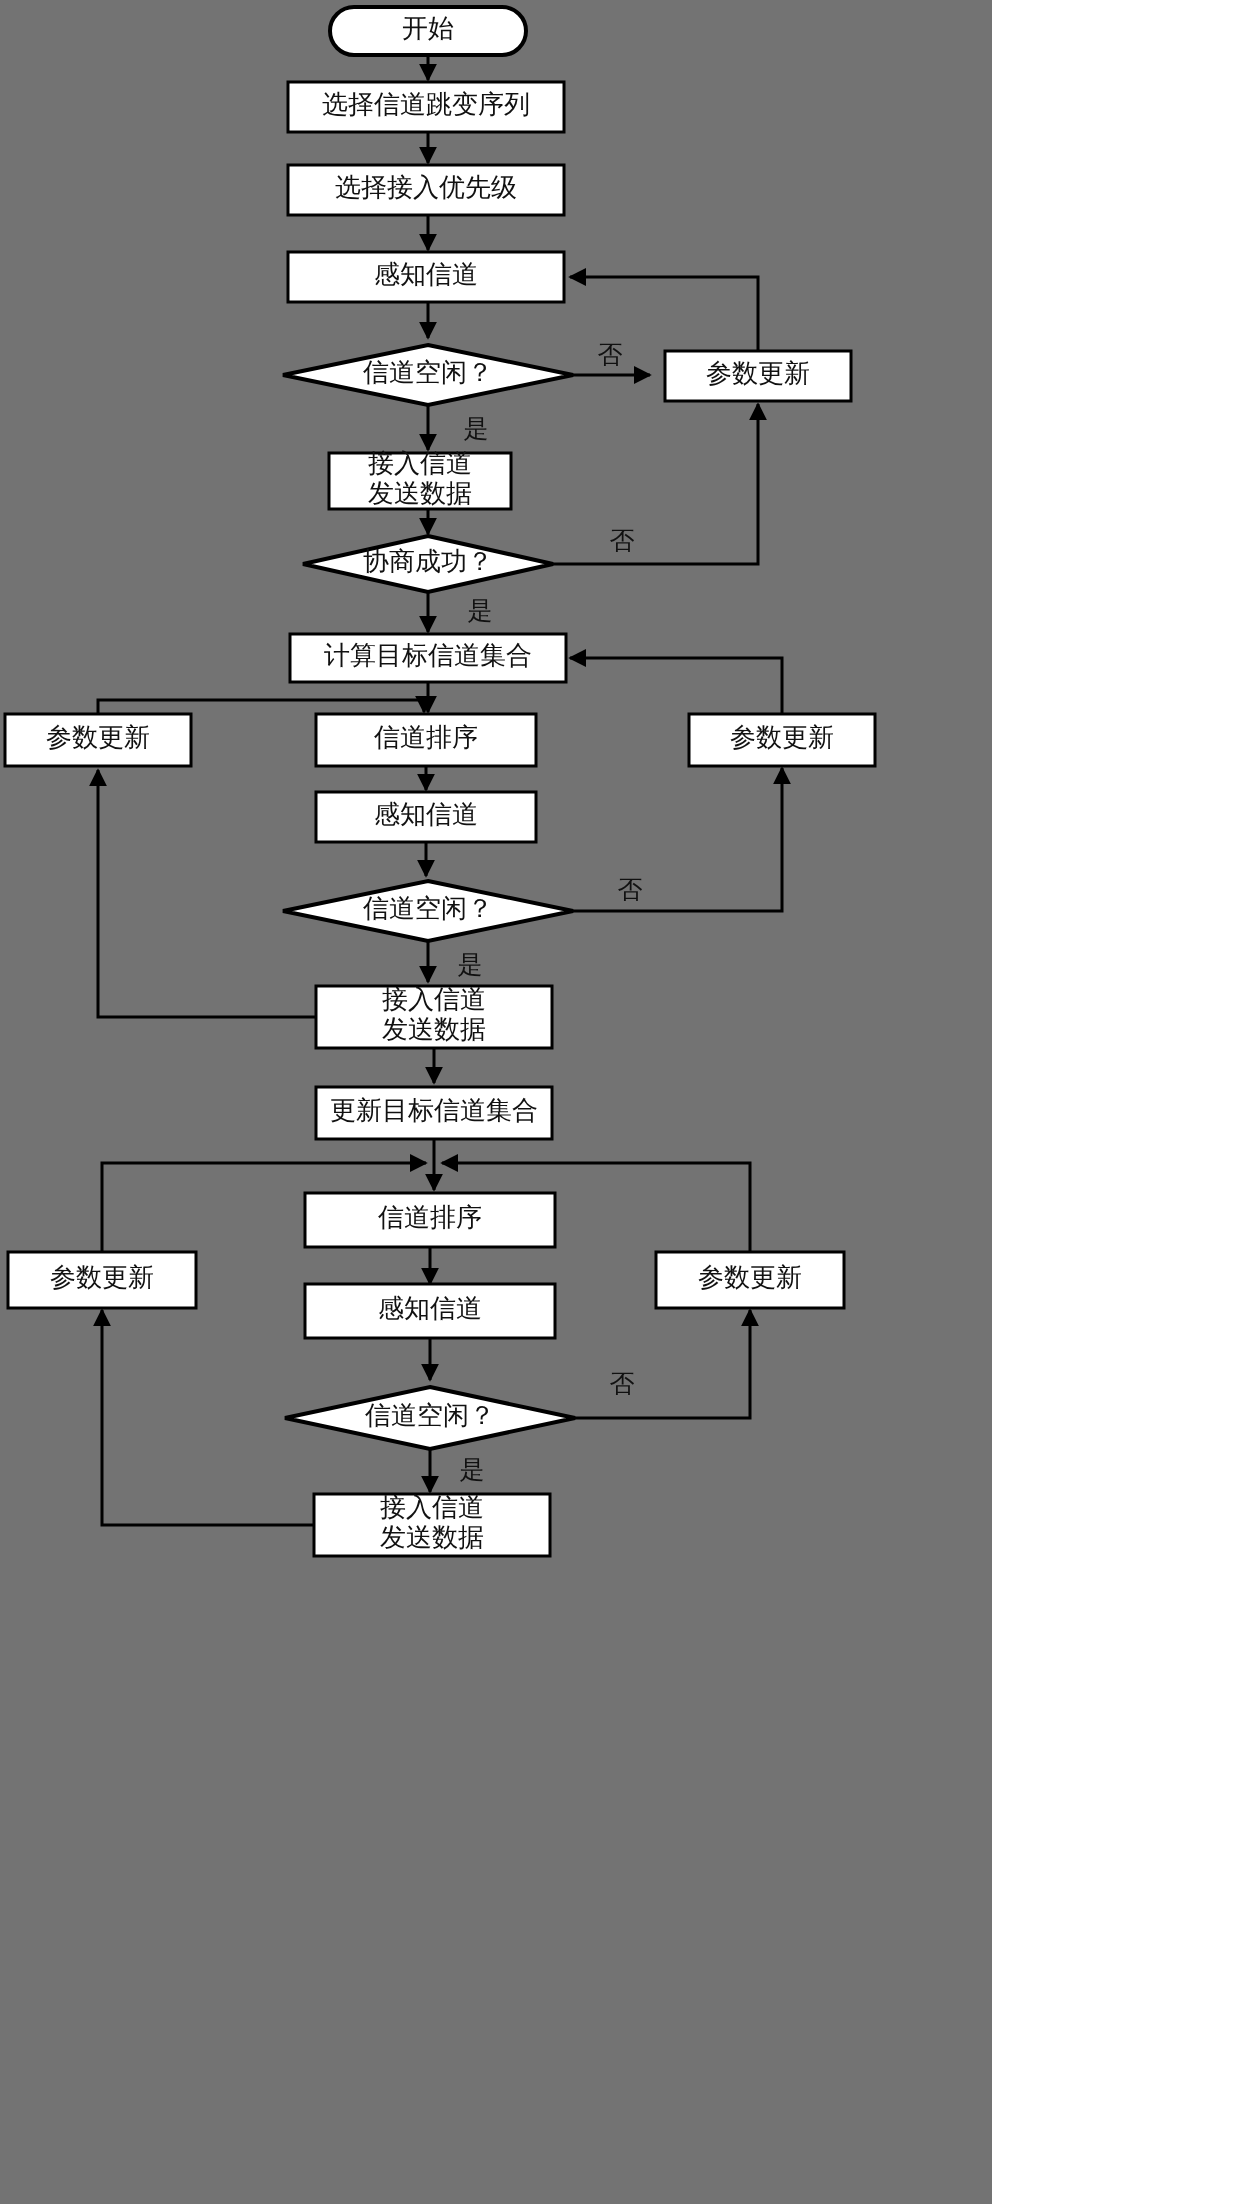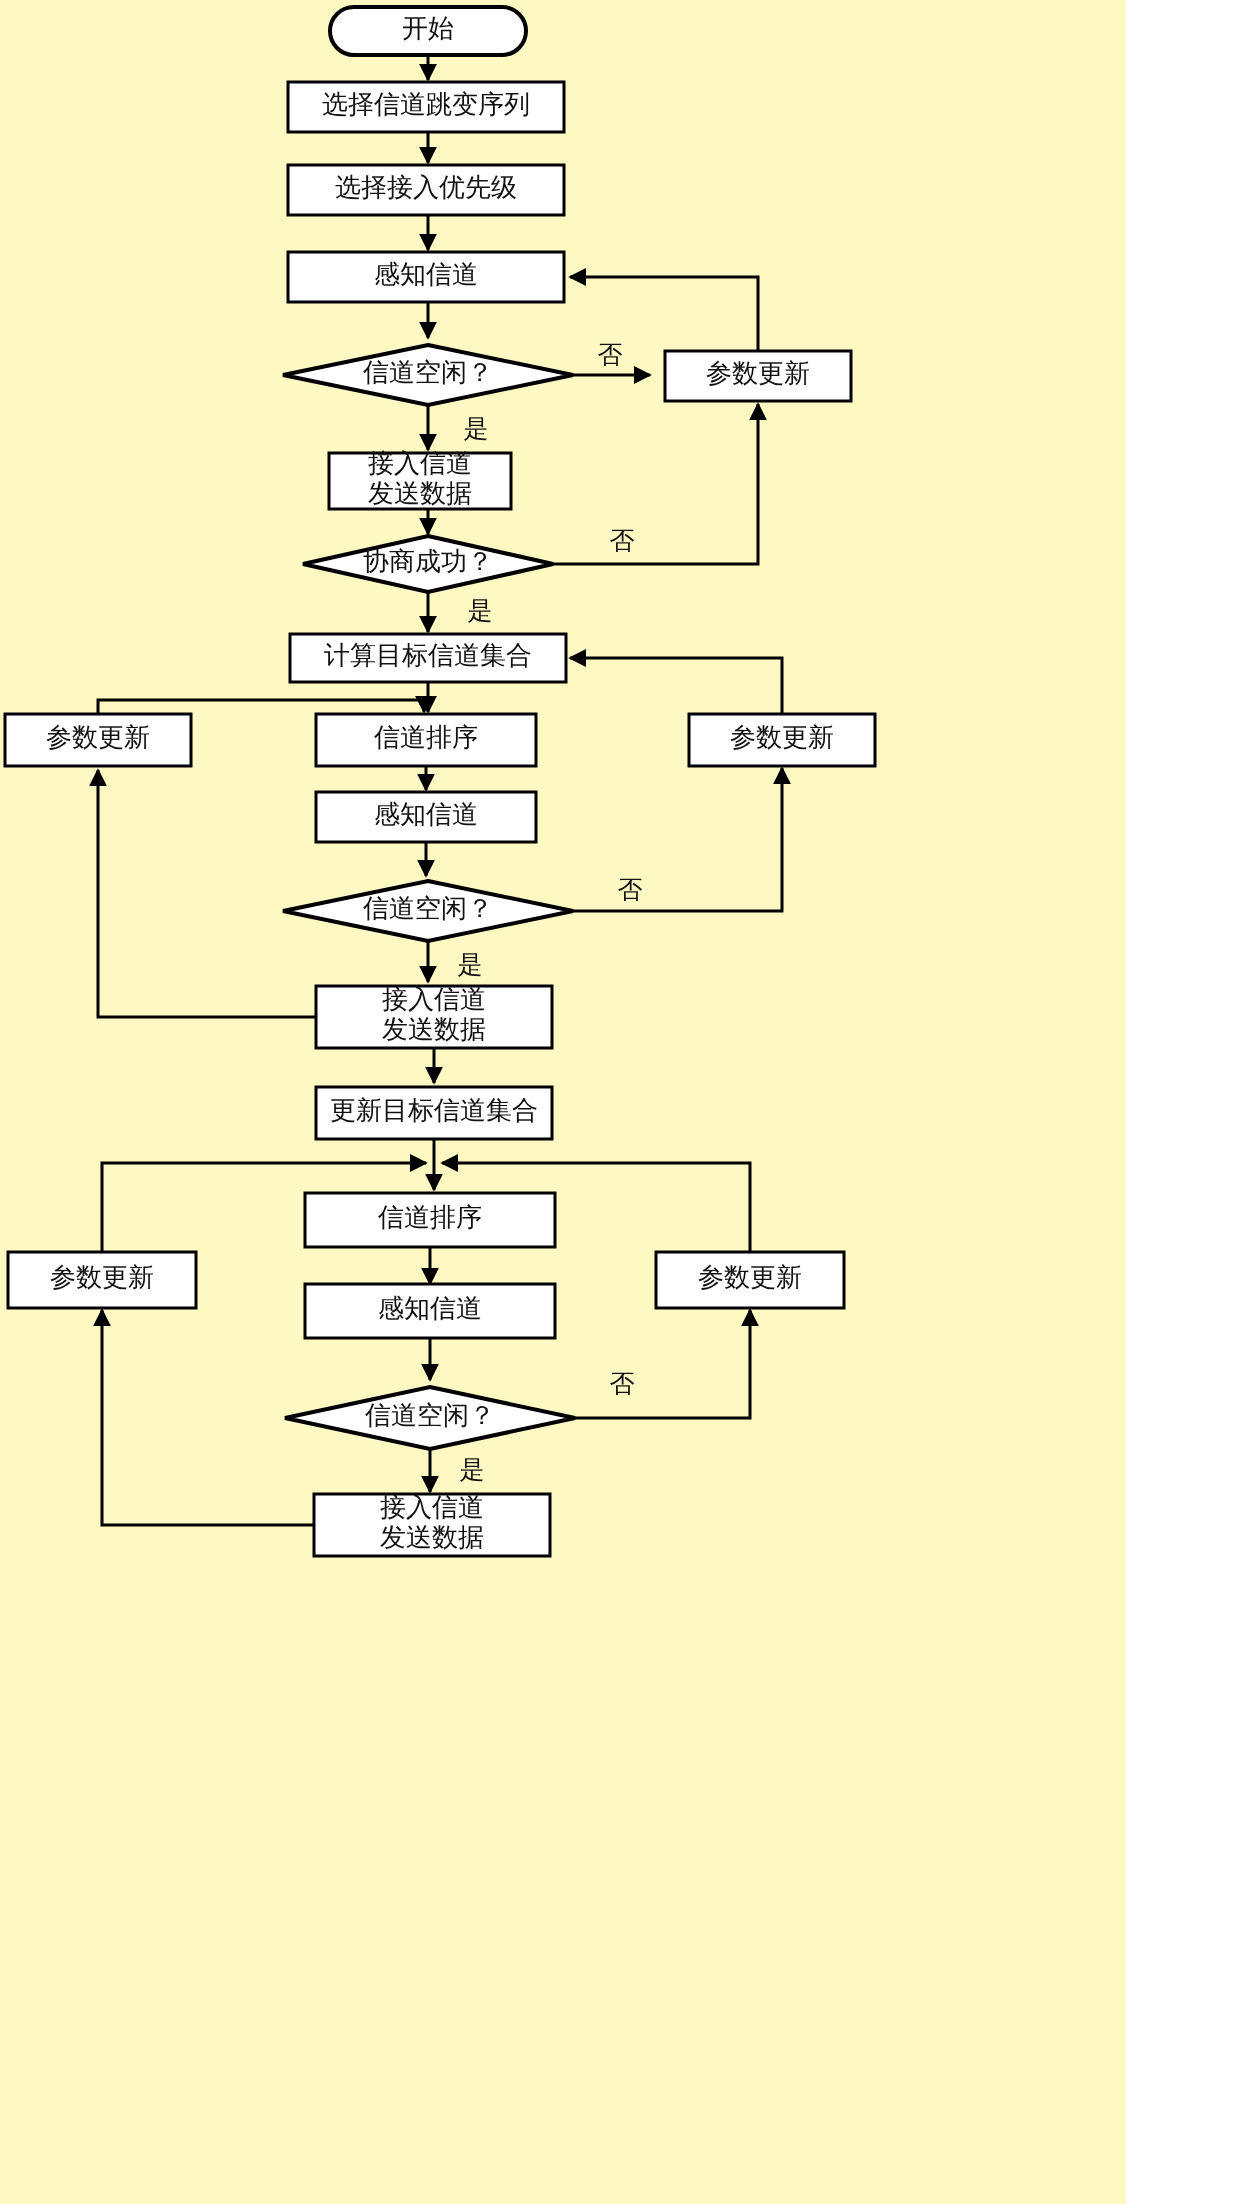--- a/index.html
+++ b/index.html
@@ -5,23 +5,23 @@
   html, body {
     margin: 0;
     padding: 0;
     background: #ffffff;
   }
   body {
     font-family: "Liberation Serif", "DejaVu Serif", serif;
   }
   #flowchart-root {
     position: relative;
-    width: 1126px;
+    width: 992px;
     height: 2204px;
-    background: #fef9c3;
+    background: #737373;
     overflow: hidden;
   }
   svg#flow-svg {
     position: absolute;
     top: 0;
     left: 0;
     width: 1240px;
     height: 2204px;
     display: block;
   }

